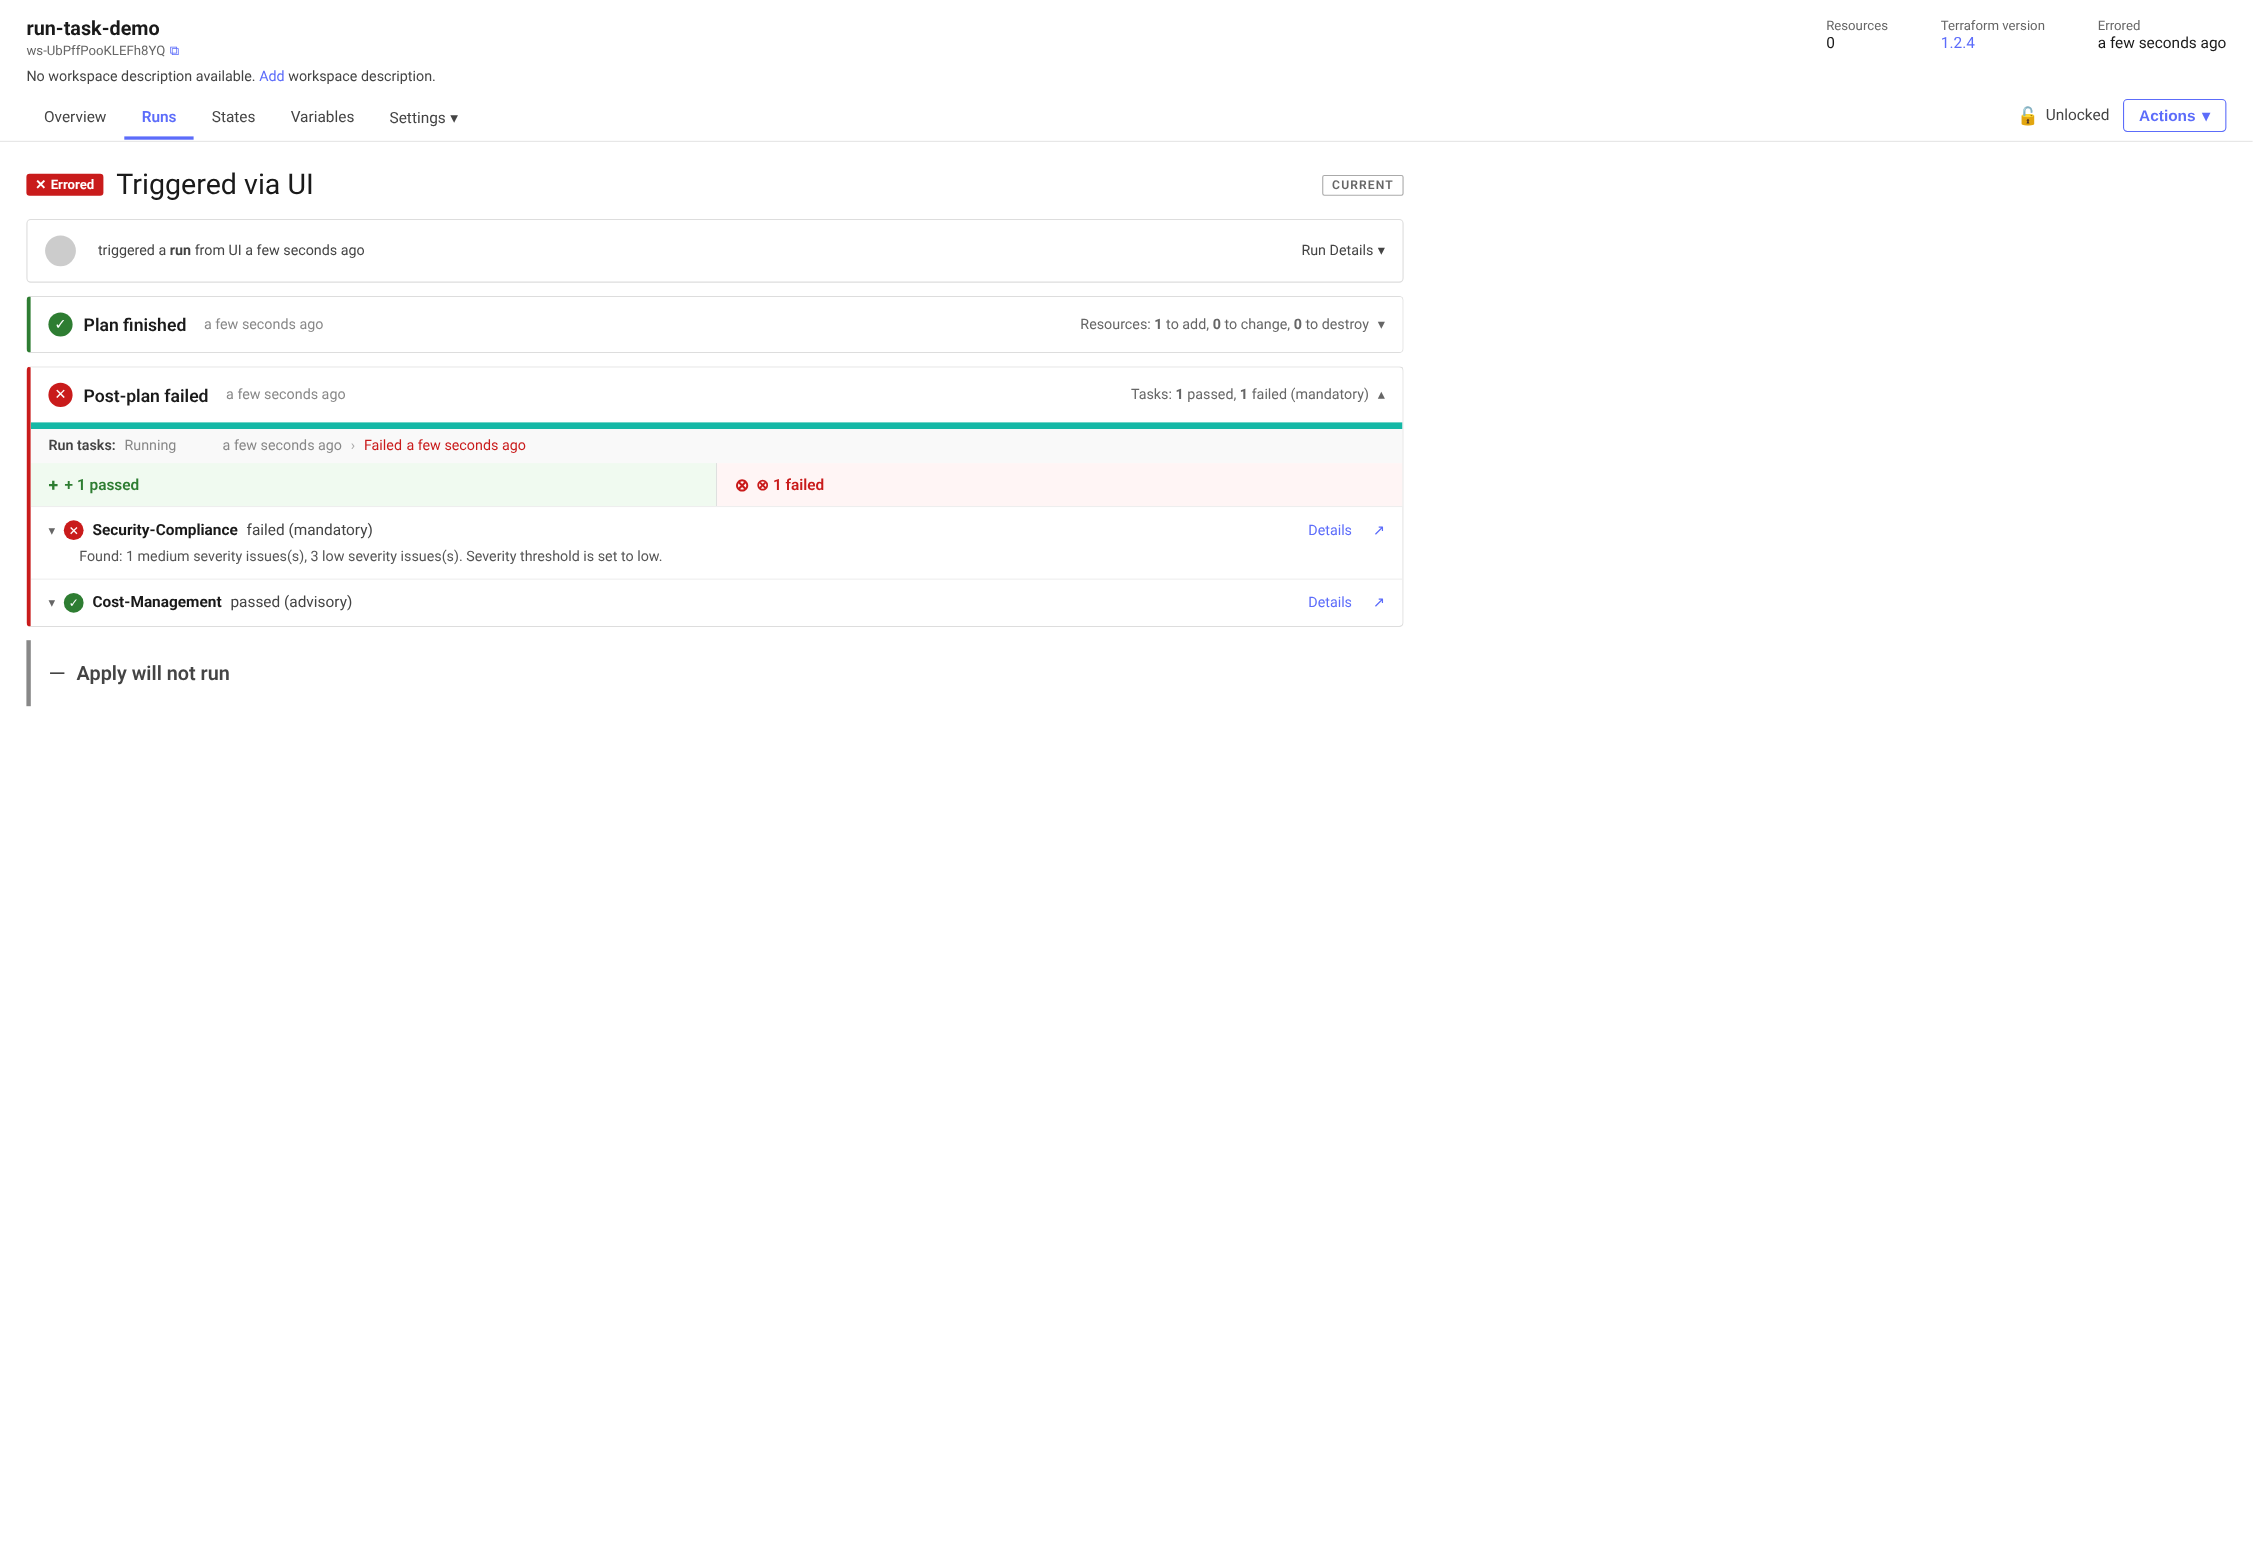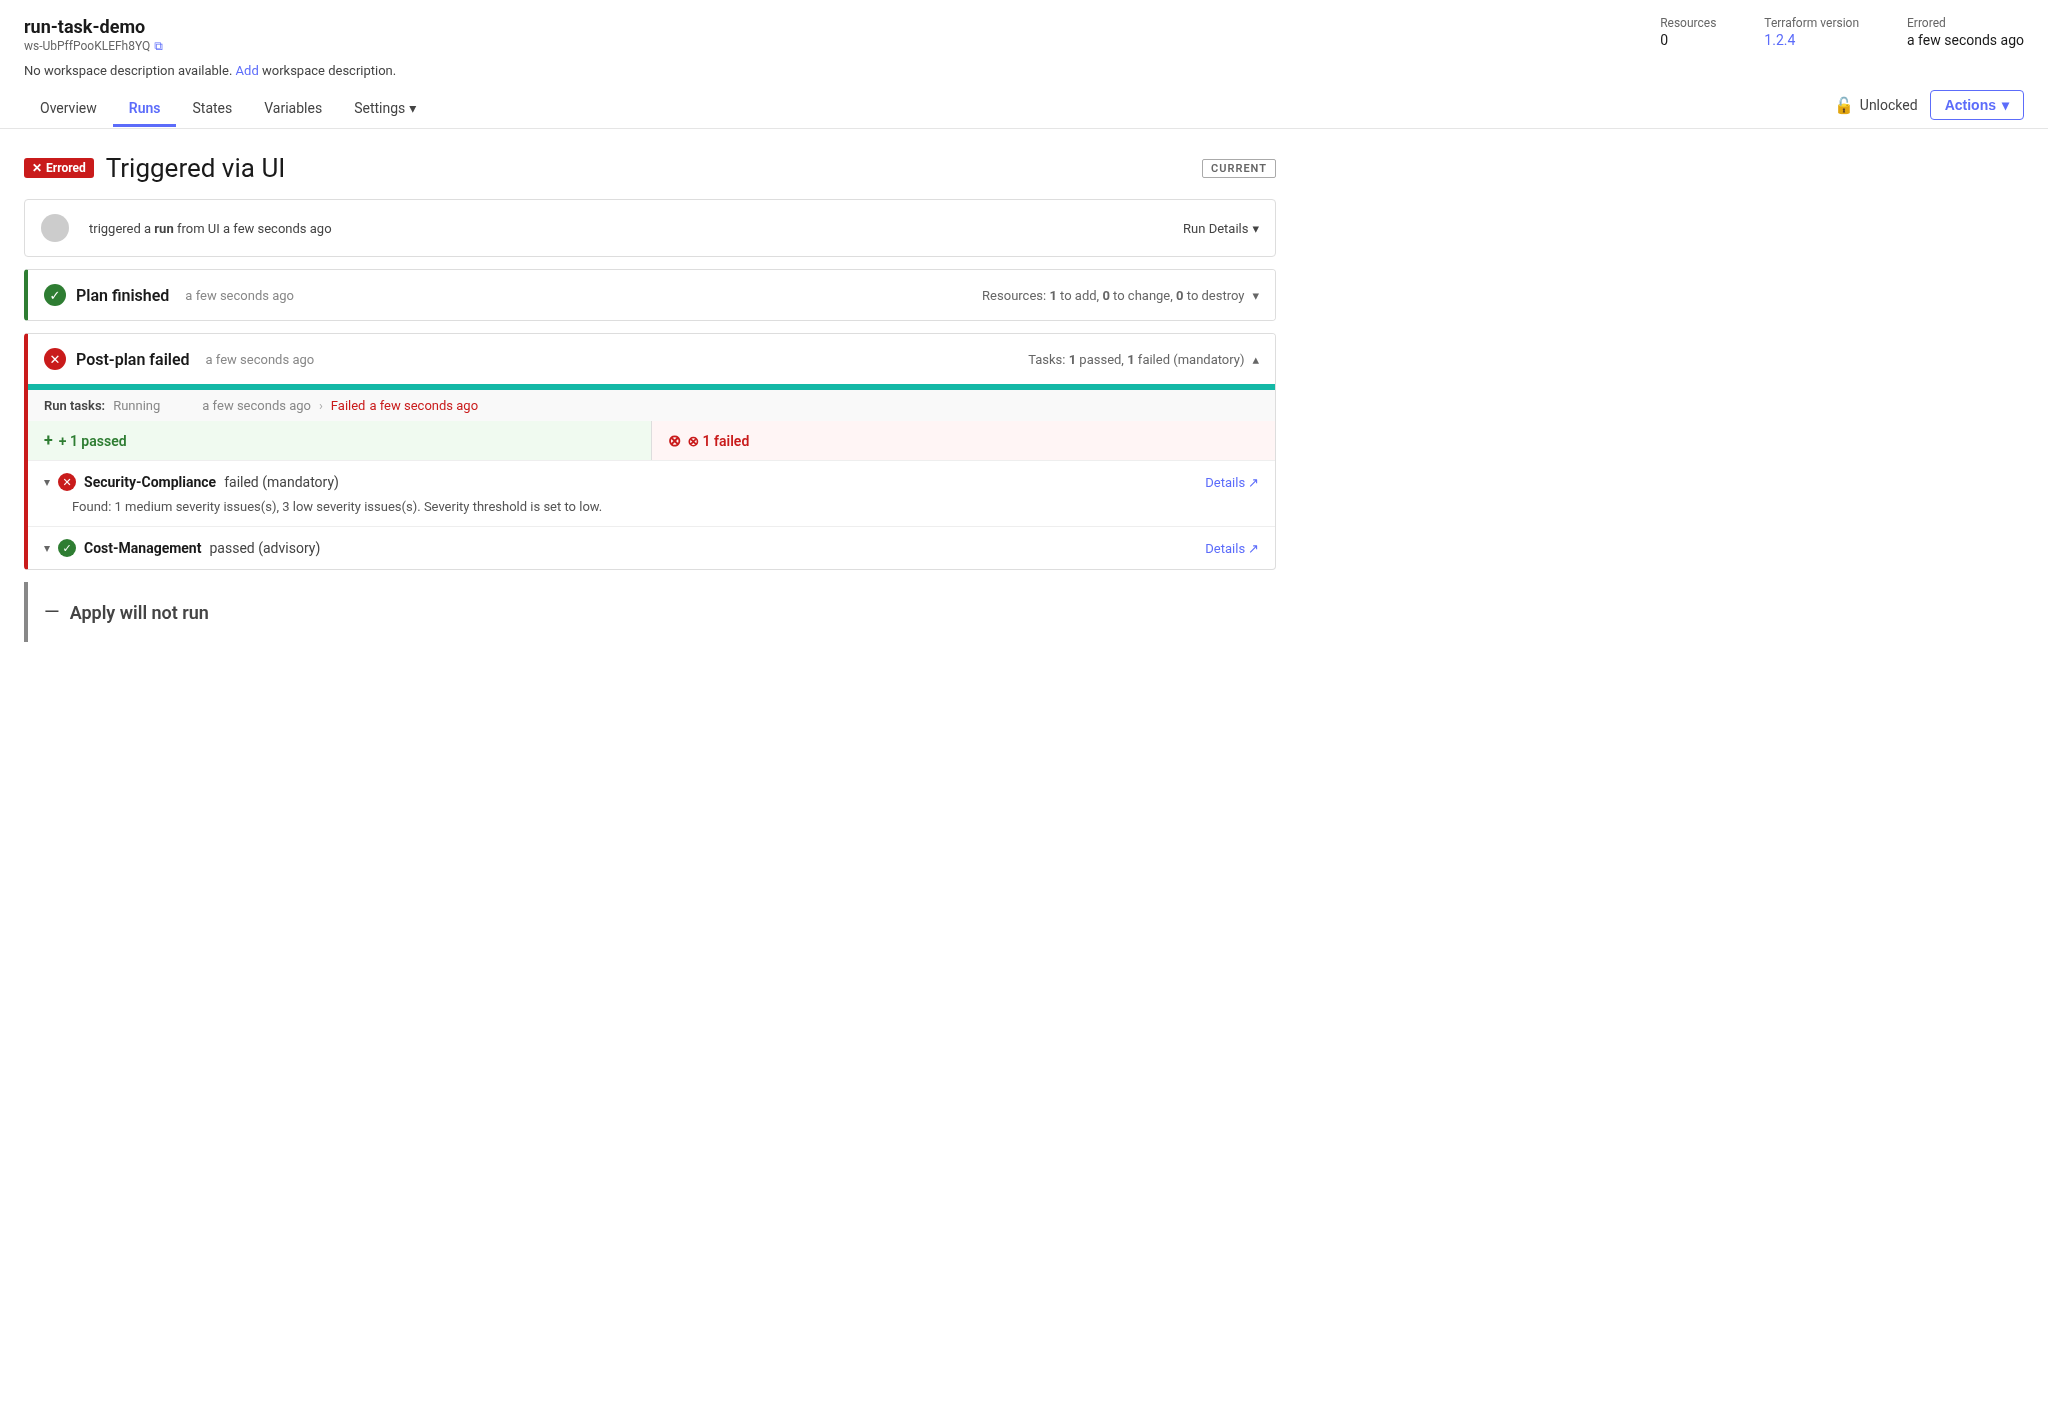--- a/index.html
+++ b/index.html
@@ -65,21 +65,21 @@
 
     .tasks-split { display: flex; margin: 0; }
     .task-passed { flex: 1; background: #f0faf0; padding: 10px 16px; display: flex; align-items: center; gap: 6px; font-size: 14px; font-weight: 600; color: #2e7d32; border-right: 1px solid #ddd; }
     .task-failed { flex: 1; background: #fff5f5; padding: 10px 16px; display: flex; align-items: center; gap: 6px; font-size: 14px; font-weight: 600; color: #c91b1b; }
 
     .task-detail { border-top: 1px solid #eee; padding: 12px 16px; }
     .task-detail-header { display: flex; align-items: center; justify-content: space-between; }
     .task-detail-left { display: flex; align-items: center; gap: 8px; font-size: 14px; }
     .task-name { font-weight: 700; }
     .task-status { color: #444; }
-    .details-link { color: #5c6cfa; font-size: 13px; text-decoration: none; display: flex; align-items: center; gap: 3px; }
+    .details-link { color: #5c6cfa; font-size: 13px; text-decoration: none; display: flex; align-items: center; gap: 19px; }
     .task-description { font-size: 13px; color: #555; margin-top: 8px; padding-left: 28px; }
     .chevron-icon { font-size: 12px; color: #666; cursor: pointer; }
     .apply-header { padding: 18px 16px; display: flex; align-items: center; gap: 10px; }
     .apply-dash { font-size: 20px; color: #444; }
     .apply-title { font-size: 18px; font-weight: 600; color: #444; }
 
     .comment-section { background: #f5f5f5; border-radius: 4px; padding: 16px; margin: 0 auto; max-width: 660px; }
     .comment-label { font-size: 13px; color: #444; margin-bottom: 10px; }
     .comment-label strong { font-weight: 700; }
     .add-comment-btn { padding: 6px 14px; border: 1px solid #aaa; border-radius: 4px; background: #fff; font-size: 13px; cursor: pointer; color: #1a1a1a; }

